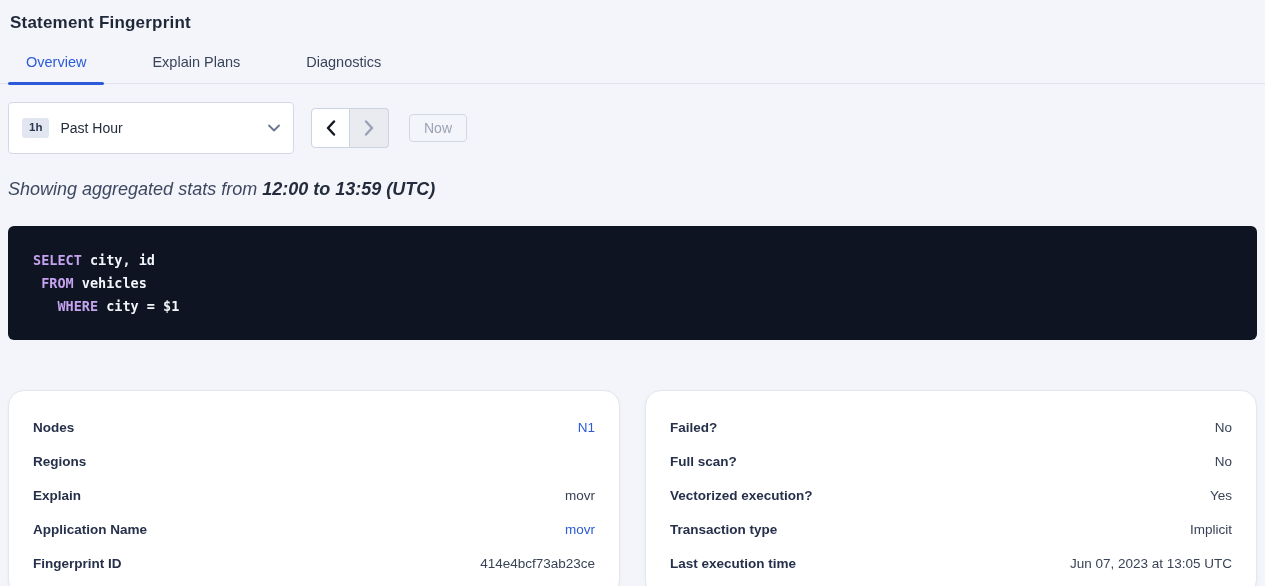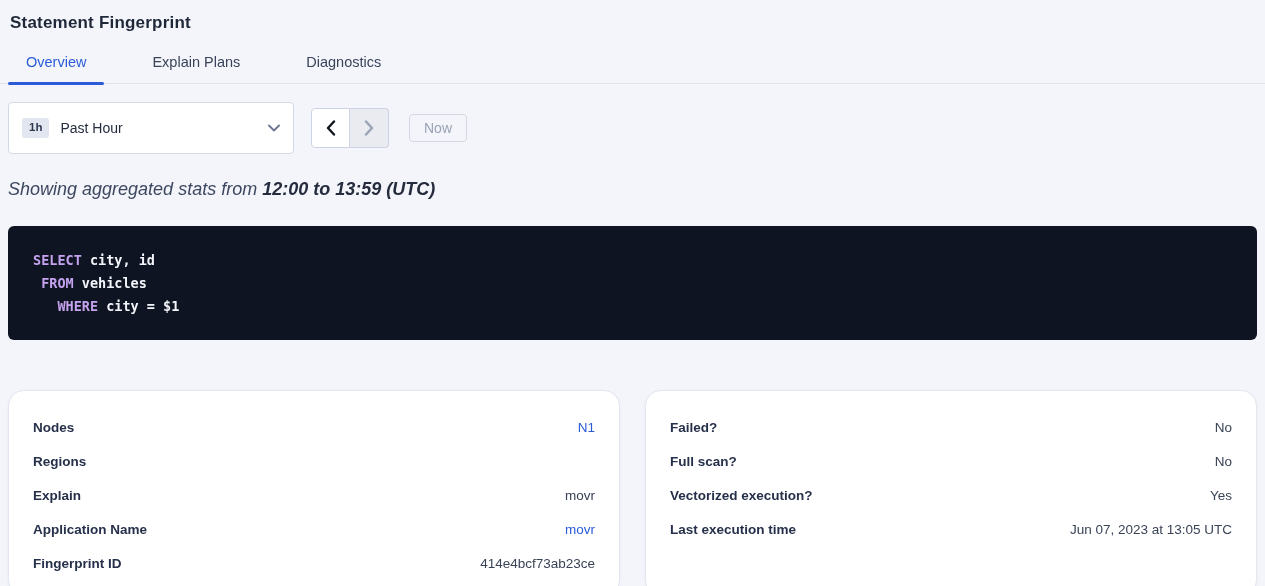--- a/index.html
+++ b/index.html
@@ -176,19 +176,23 @@
         </div>
         <div class="summary-row">
           <span class="row-label">Full scan?</span>
           <span class="row-value">No</span>
         </div>
         <div class="summary-row">
           <span class="row-label">Vectorized execution?</span>
           <span class="row-value">Yes</span>
         </div>
         <div class="summary-row">
+          <span class="row-label">Transaction type</span>
+          <span class="row-value">Implicit</span>
+        </div>
+        <div class="summary-row">
           <span class="row-label">Last execution time</span>
           <span class="row-value">Jun 07, 2023 at 13:05 UTC</span>
         </div>
       </div>
   </div>
 
 </div>
 
 </body></html>

